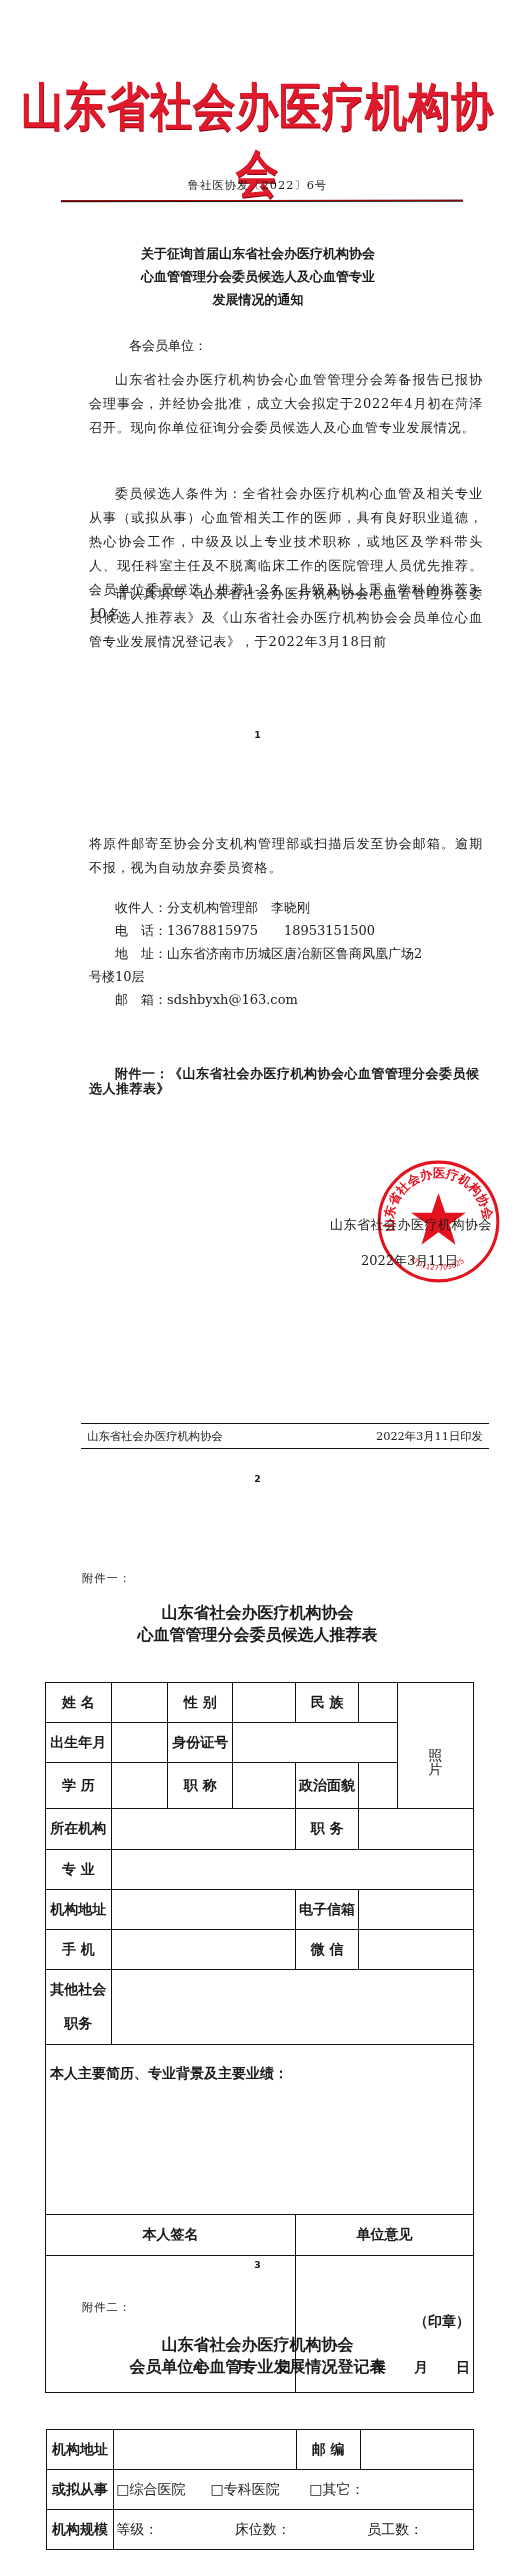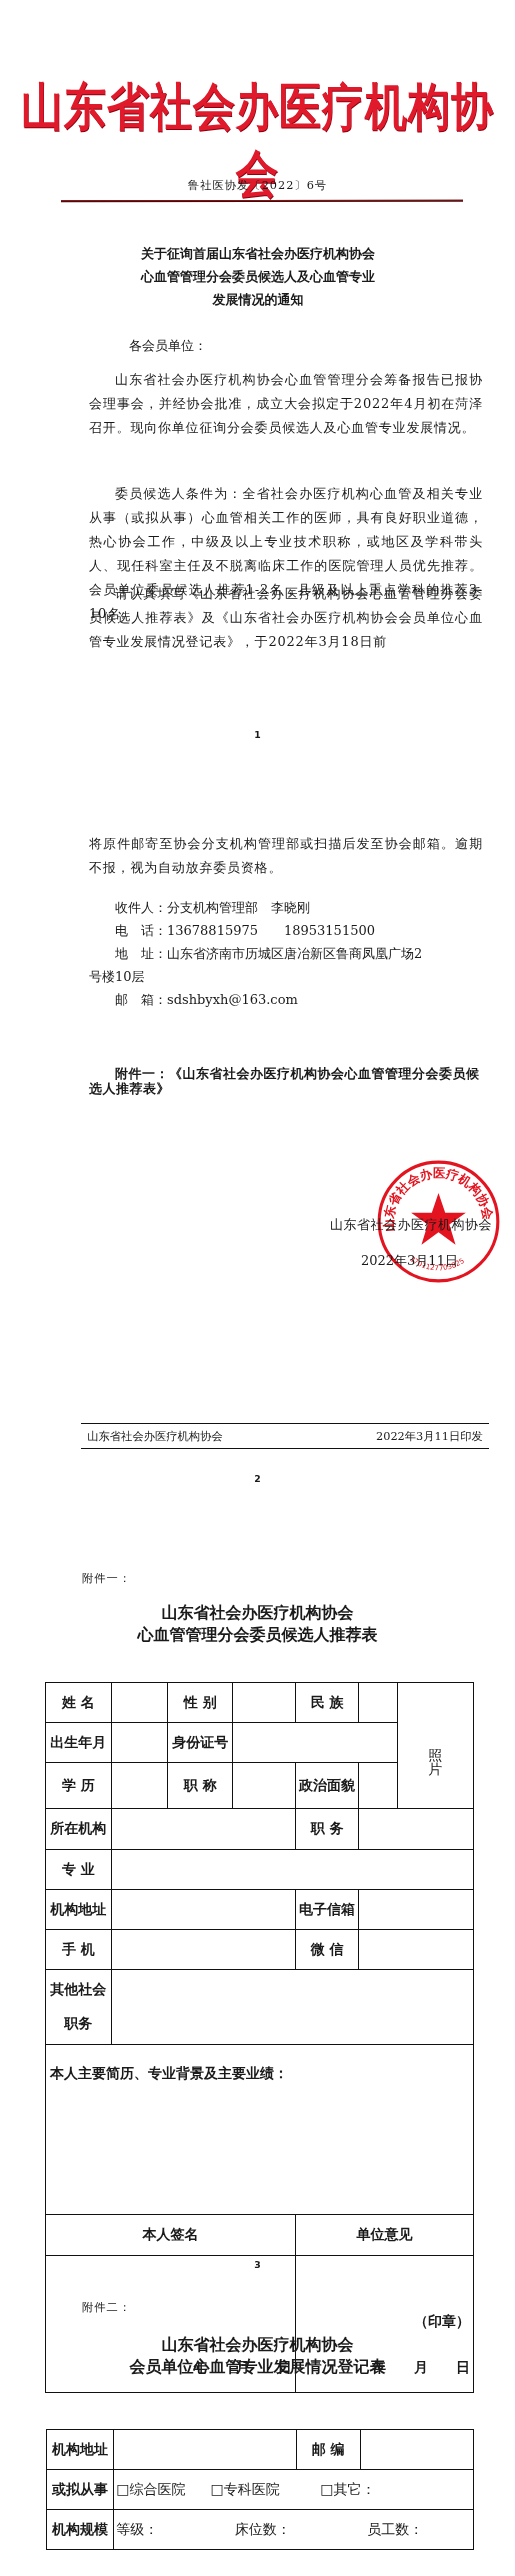--- a/index.html
+++ b/index.html
@@ -197,21 +197,21 @@
     <td>机构地址</td>
     <td colspan="3"></td>
     <td>邮 编</td>
     <td></td>
   </tr>
   <tr style="height:40px">
     <td>或拟从事</td>
     <td colspan="5" style="text-align:left;font-weight:normal">
       <span>□综合医院</span>
       <span style="margin-left:20.6px">□专科医院</span>
-      <span style="margin-left:36px">□其它：</span>
+      <span style="margin-left:25px">□其它：</span>
     </td>
   </tr>
   <tr style="height:40px">
     <td>机构规模</td>
     <td colspan="5" style="text-align:left;font-weight:normal">
       <span>等级：</span>
       <span style="margin-left:72px">床位数：</span>
       <span style="margin-left:72px">员工数：</span>
     </td>
   </tr>

